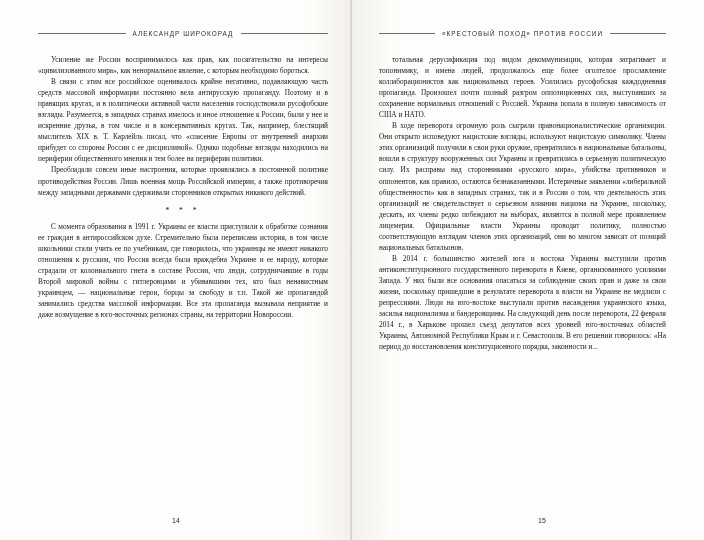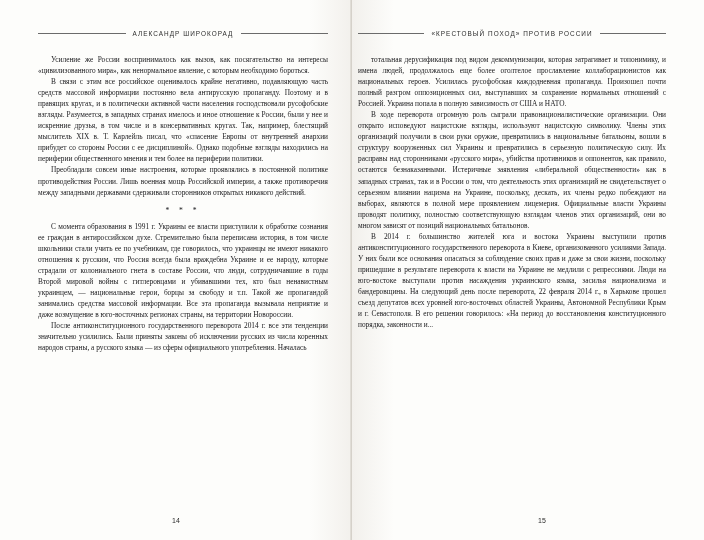--- a/index.html
+++ b/index.html
@@ -25,21 +25,21 @@
     width: 352px;
     height: 540px;
     box-sizing: border-box;
     background: #fdfdfb;
   }
   .page.left {
     padding: 26px 24px 0 38px;
     background: linear-gradient(to right, #fdfdfb 0%, #fdfdfb 88%, #f2f0ec 100%);
   }
   .page.right {
-    padding: 26px 38px 0 6px;
+    padding: 26px 38px 0 27px;
     background: linear-gradient(to left, #fdfdfb 0%, #fdfdfb 88%, #f2f0ec 100%);
   }
   .gutter {
     position: absolute;
     left: 350px;
     top: 0;
     width: 4px;
     height: 540px;
     background: linear-gradient(to right, #e6e3dd, #cfcbc3, #e6e3dd);
   }
@@ -101,26 +101,25 @@
 
 <div class="spread">
 
   <div class="page left">
     <div class="runhead">
       <span class="rule"></span>
       <span class="rh-text">АЛЕКСАНДР ШИРОКОРАД</span>
       <span class="rule"></span>
     </div>
     <div class="body-col">
-      <p>Усиление же России воспринималось как вызов, как посягательство на интересы «цивилизованного мира», как ненормальное явление, с которым необходимо бороться.</p>
+      <p>Усиление же России воспринималось как прав, как посягательство на интересы «цивилизованного мира», как ненормальное явление, с которым необходимо бороться.</p>
       <p>В связи с этим все российское оценивалось крайне негативно, подавляющую часть средств массовой информации постоянно вела антирусскую пропаганду. Поэтому и в правящих кругах, и в политически активной части населения господствовали русофобские взгляды. Разумеется, в западных странах имелось и иное отношение к России, были у нее и искренние друзья, в том числе и в консервативных кругах. Так, например, блестящий мыслитель XIX в. Т. Карлейль писал, что «спасение Европы от внутренней анархии прибудет со стороны России с ее дисциплиной». Однако подобные взгляды находились на периферии общественного мнения и тем более на периферии политики.</p>
       <p>Преобладали совсем иные настроения, которые проявлялись в постоянной политике противодействия России. Лишь военная мощь Российской империи, а также противоречия между западными державами сдерживали сторонников открытых никакого действий.</p>
       <div class="stars">* * *</div>
       <p>С момента образования в 1991 г. Украины ее власти приступили к обработке сознания ее граждан в антироссийском духе. Стремительно была переписана история, в том числе школьники стали учить ее по учебникам, где говорилось, что украинцы не имеют никакого отношения к русским, что Россия всегда была враждебна Украине и ее народу, которые страдали от колониального гнета в составе России, что люди, сотрудничавшие в годы Второй мировой войны с гитлеровцами и убивавшими тех, кто был ненавистным украинцем, — национальные герои, борцы за свободу и т.п. Такой же пропагандой занимались средства массовой информации. Все эта пропаганда вызывала неприятие и даже возмущение в юго-восточных регионах страны, на территории Новороссии.</p>
-      <p>После антиконституционного государственного переворота 2014 г. все эти тенденции значительно усилились. Были приняты законы об исключении русских из числа коренных народов страны, а русского языка — из сферы официального употребления. Началась</p>
     </div>
     <div class="folio">14</div>
   </div>
 
   <div class="gutter"></div>
 
   <div class="page right">
     <div class="runhead">
       <span class="rule"></span>
       <span class="rh-text">«КРЕСТОВЫЙ ПОХОД» ПРОТИВ РОССИИ</span>

